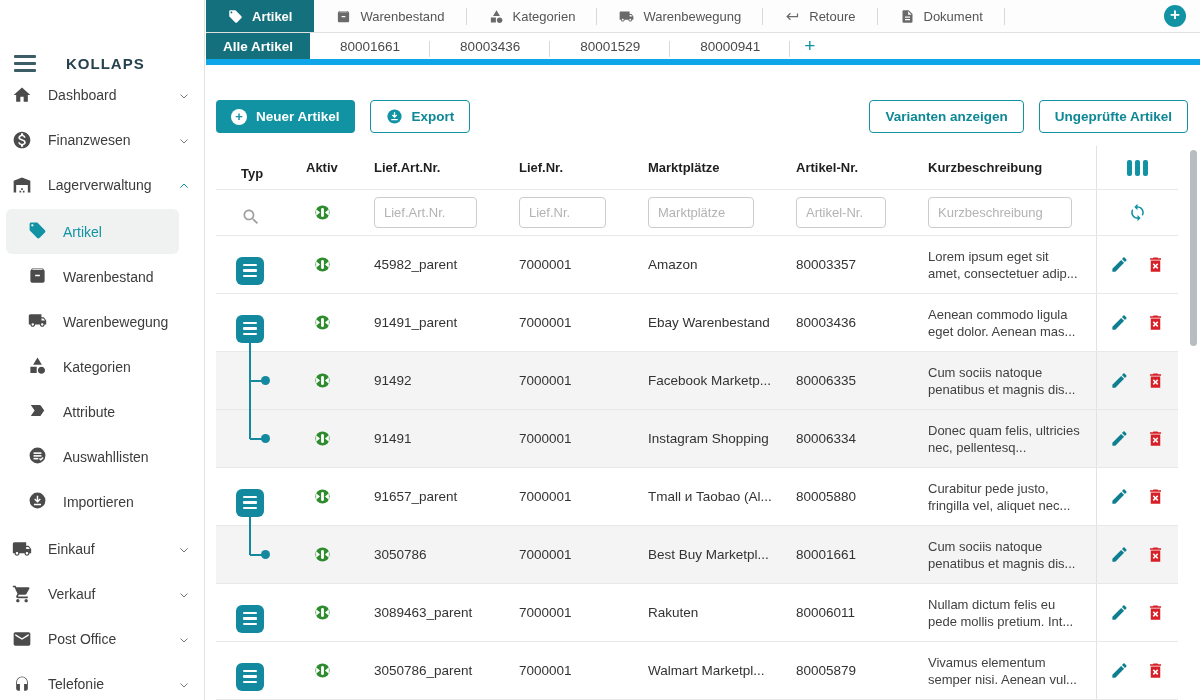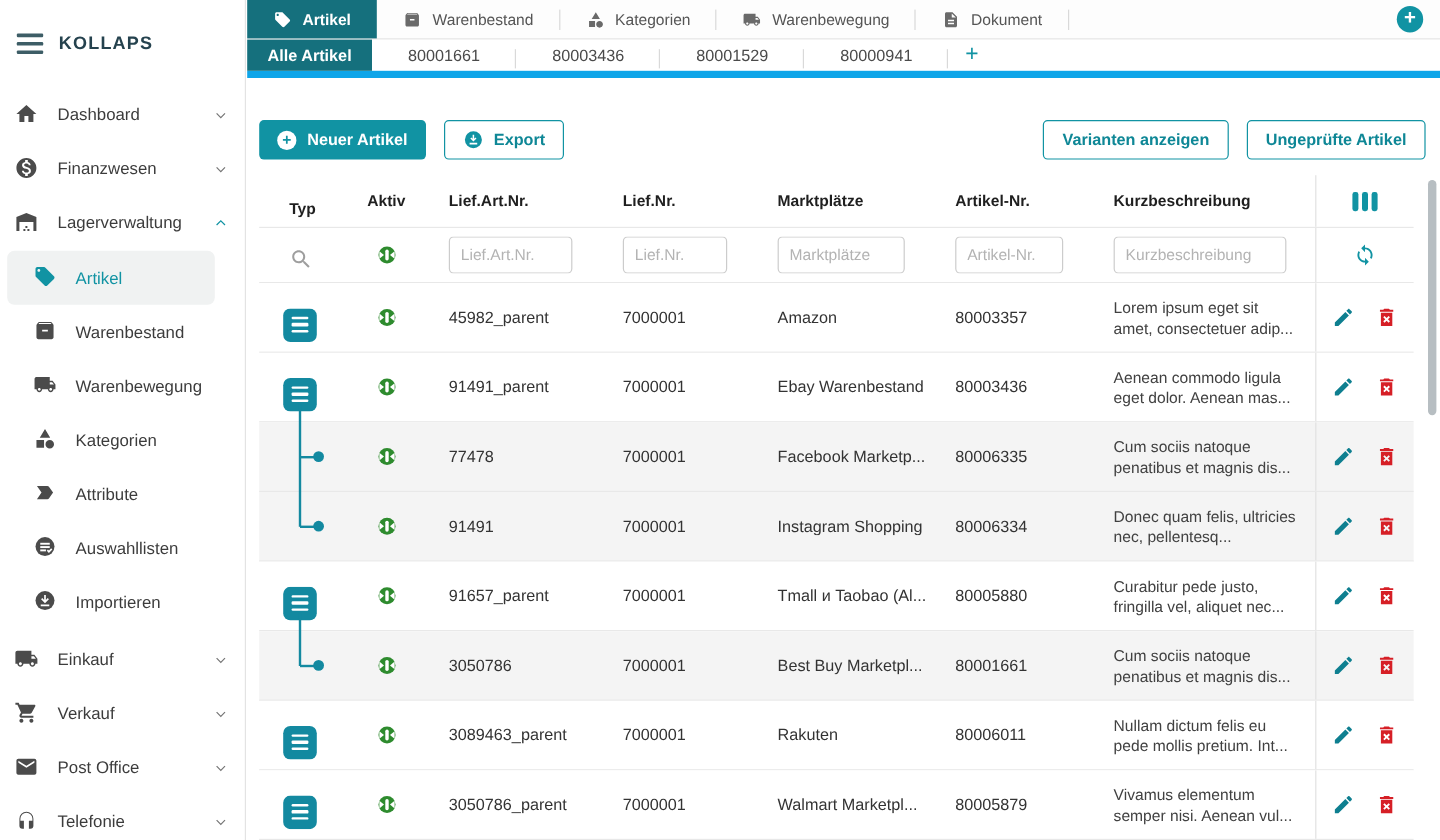--- a/index.html
+++ b/index.html
@@ -3,21 +3,21 @@
 <meta charset="utf-8">
 <style>
   * { box-sizing: border-box; margin: 0; padding: 0; }
   html,body { width:1200px; height:700px; overflow:hidden; background:#fff;
     font-family:"Liberation Sans", sans-serif; -webkit-font-smoothing:antialiased; }
   body { position:relative; color:#333; }
 
   
   .sidebar { position:absolute; left:0; top:0; width:205px; height:700px;
     background:#fff; border-right:1px solid #e3e3e3; }
-  .brand { display:flex; align-items:center; gap:13px; padding:0 0 0 14px; height:72px; }
+  .brand { display:flex; align-items:flex-end; gap:30px; padding:0 0 0 14px; height:72px; }
   .brand-name { font-size:15px; font-weight:bold; letter-spacing:1px; color:#25424e; }
   .burger { width:22px; display:flex; flex-direction:column; gap:4px; cursor:pointer; }
   .burger span { height:3px; background:#3d5d66; border-radius:1px; }
 
   .nav { }
   .nav-item { display:flex; align-items:center; height:45px; padding:0 14px 0 12px;
     gap:16px; cursor:pointer; font-size:14px; color:#3c3c3c; }
   .nav-item .nicon { width:20px; height:20px; flex:0 0 20px; display:flex; align-items:center; justify-content:center; }
   .nav-item svg { width:20px; height:20px; fill:#4b4b4b; }
   .chev { margin-left:auto; width:12px; height:12px; }
@@ -274,20 +274,26 @@
       <span>Kategorien</span>
     </div>
     <div class="tab">
       <svg viewBox="0 0 24 24">
           <path d="M20 8h-3V4H3c-1.1 0-2 .9-2 2v11h2c0 1.66 1.34 3 3 3s3-1.34 3-3h6c0 1.66 1.34 3 3 3s3-1.34 3-3h2v-5l-3-4zM6 18.5c-.83 0-1.5-.67-1.5-1.5s.67-1.5 1.5-1.5 1.5.67 1.5 1.5-.67 1.5-1.5 1.5zm13.5-9l1.96 2.5H17V9.5h2.5zm-1.5 9c-.83 0-1.5-.67-1.5-1.5s.67-1.5 1.5-1.5 1.5.67 1.5 1.5-.67 1.5-1.5 1.5z"></path>
         </svg>
       <span>Warenbewegung</span>
     </div>
     <div class="tab">
       <svg viewBox="0 0 24 24">
+          <path d="M19 7v4H5.83l3.58-3.59L8 6l-6 6 6 6 1.41-1.41L5.83 13H21V7z"></path>
+        </svg>
+      <span>Retoure</span>
+    </div>
+    <div class="tab">
+      <svg viewBox="0 0 24 24">
           <path d="M14 2H6c-1.1 0-1.99.9-1.99 2L4 20c0 1.1.89 2 1.99 2H18c1.1 0 2-.9 2-2V8l-6-6zm2 16H8v-2h8v2zm0-4H8v-2h8v2zm-3-5V3.5L18.5 9H13z"></path>
         </svg>
       <span>Dokument</span>
     </div>
     <div class="add-circle-btn">+</div>
   </div>
 
   <div class="tabrow2">
     <div class="stab active">Alle Artikel</div>
     <div class="stab">80001661</div>
@@ -426,21 +432,21 @@
     <div class="trow data child">
       <div class="cell typ"></div>
       <div class="cell center">
           <svg class="active-icon" viewBox="0 0 24 24">
             <circle cx="12" cy="12" r="10" fill="#2e8b2e"></circle>
             <path d="M3 7.5v9L8.5 12z" fill="#fff"></path>
             <path d="M21 7.5v9L15.5 12z" fill="#fff"></path>
             <rect x="10" y="5.5" width="4" height="13" rx="2" fill="#fff"></rect>
           </svg>
         </div>
-      <div class="cell">77478</div>
+      <div class="cell">91492</div>
       <div class="cell">7000001</div>
       <div class="cell">Facebook Marketp...</div>
       <div class="cell">80006335</div>
       <div class="cell kurz">Cum sociis natoque penatibus et magnis dis...</div>
       <div class="cell actions">
         <svg class="edit-ico" viewBox="0 0 24 24">
             <path d="M3 17.25V21h3.75L17.81 9.94l-3.75-3.75L3 17.25zM20.71 7.04c.39-.39.39-1.02 0-1.41l-2.34-2.34c-.39-.39-1.02-.39-1.41 0l-1.83 1.83 3.75 3.75 1.83-1.83z"></path>
           </svg>
         <svg class="del-ico" viewBox="0 0 24 24">
             <path d="M6 21h12V7H6v14zM8.46 11.88l1.41-1.41L12 12.59l2.12-2.12 1.41 1.41L13.41 14l2.12 2.12-1.41 1.41L12 15.41l-2.12 2.12-1.41-1.41L10.59 14l-2.13-2.12zM15.5 4l-1-1h-5l-1 1H5v2h14V4h-3.5z"></path>

